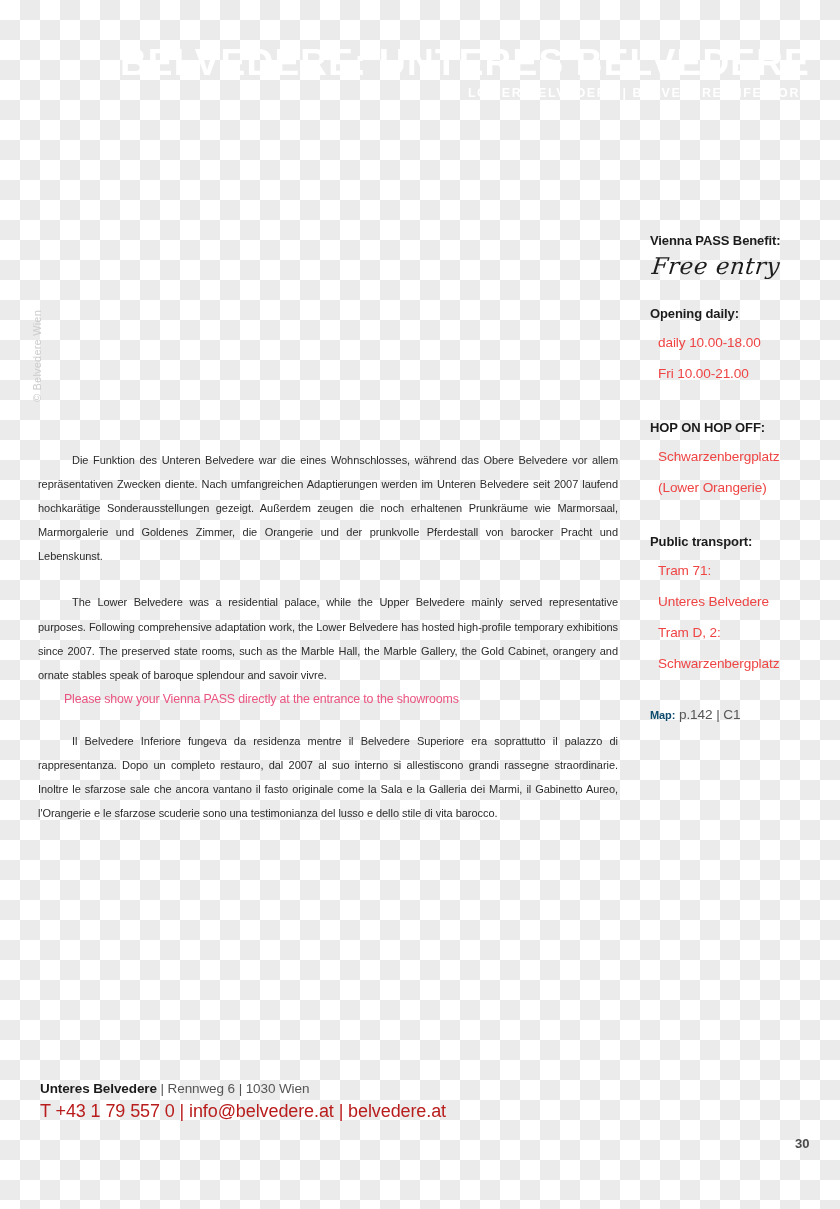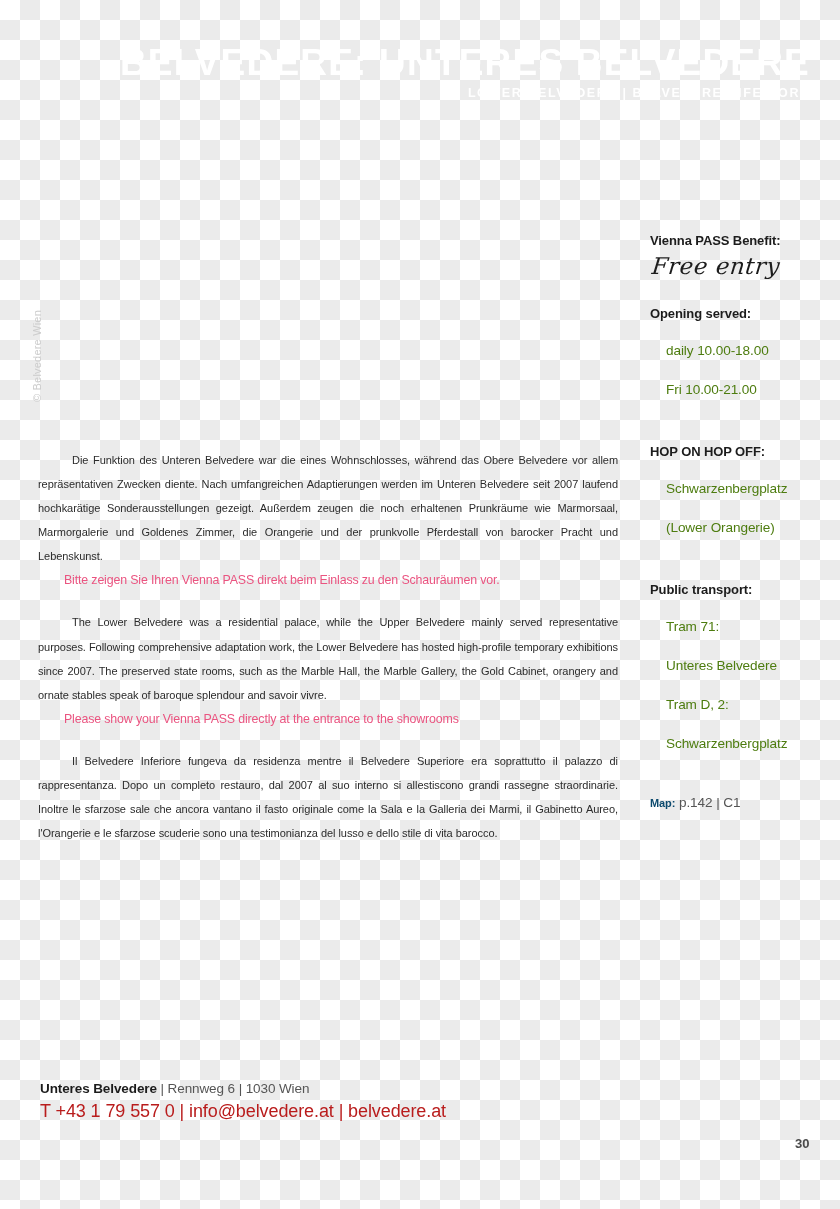--- a/index.html
+++ b/index.html
@@ -114,24 +114,24 @@
   .info-head {
     font-size: 13px;
     font-weight: bold;
     color: #1c1c1c;
     line-height: 18px;
     letter-spacing: -0.1px;
     margin: 0;
   }
   .info-line {
     font-size: 13.6px;
-    color: #4d7c0f;
+    color: #ef4444;
     line-height: 23px;
     letter-spacing: -0.1px;
-    margin: 16px;
+    margin: 8px;
   }
   .free-entry {
     font-family: "DejaVu Serif", serif;
     font-style: italic;
     font-size: 23px;
     color: #1c1c1c;
     line-height: 30px;
     letter-spacing: 0.5px;
     margin: 1px 0 0 2px;
     transform: skewX(-6deg);
@@ -196,21 +196,20 @@
     <span class="title-main">BELVEDERE: UNTERES BELVEDERE</span>
     <span class="title-sub">LOWER BELVEDERE | BELVEDERE INFERIORE</span>
   </div>
 
   <div class="photo-credit">© Belvedere Wien</div>
 
   <div class="main-col">
 
     <div class="par-block">
       <p class="body-par">Die Funktion des Unteren Belvedere war die eines Wohnschlosses, während das Obere Belvedere vor allem repräsentativen Zwecken diente. Nach umfangreichen Adaptierungen werden im Unteren Belvedere seit 2007 laufend hochkarätige Sonderausstellungen gezeigt. Außerdem zeugen die noch erhaltenen Prunkräume wie Marmorsaal, Marmorgalerie und Goldenes Zimmer, die Orangerie und der prunkvolle Pferdestall von barocker Pracht und Lebenskunst.</p>
-      <p class="note">Bitte zeigen Sie Ihren Vienna PASS direkt beim Einlass zu den Schauräumen vor.</p>
     </div>
 
     <div class="gap-en"></div>
 
     <div class="par-block">
       <p class="body-par">The Lower Belvedere was a residential palace, while the Upper Belvedere mainly served representative purposes. Following comprehensive adaptation work, the Lower Belvedere has hosted high-profile temporary exhibitions since 2007. The preserved state rooms, such as the Marble Hall, the Marble Gallery, the Gold Cabinet, orangery and ornate stables speak of baroque splendour and savoir vivre.</p>
       <p class="note">Please show your Vienna PASS directly at the entrance to the showrooms</p>
     </div>
 
     <div class="gap-it"></div>
@@ -224,21 +223,21 @@
   <div class="info-col">
 
     <div class="info-group">
       <div class="info-head">Vienna PASS Benefit:</div>
       <div class="free-entry">Free entry</div>
     </div>
 
     <div class="sp-1"></div>
 
     <div class="info-group">
-      <div class="info-head">Opening served:</div>
+      <div class="info-head">Opening daily:</div>
       <div class="info-line">daily 10.00-18.00</div>
       <div class="info-line">Fri 10.00-21.00</div>
     </div>
 
     <div class="sp-2"></div>
 
     <div class="info-group">
       <div class="info-head">HOP ON HOP OFF:</div>
       <div class="info-line">Schwarzenbergplatz</div>
       <div class="info-line">(Lower Orangerie)</div>

